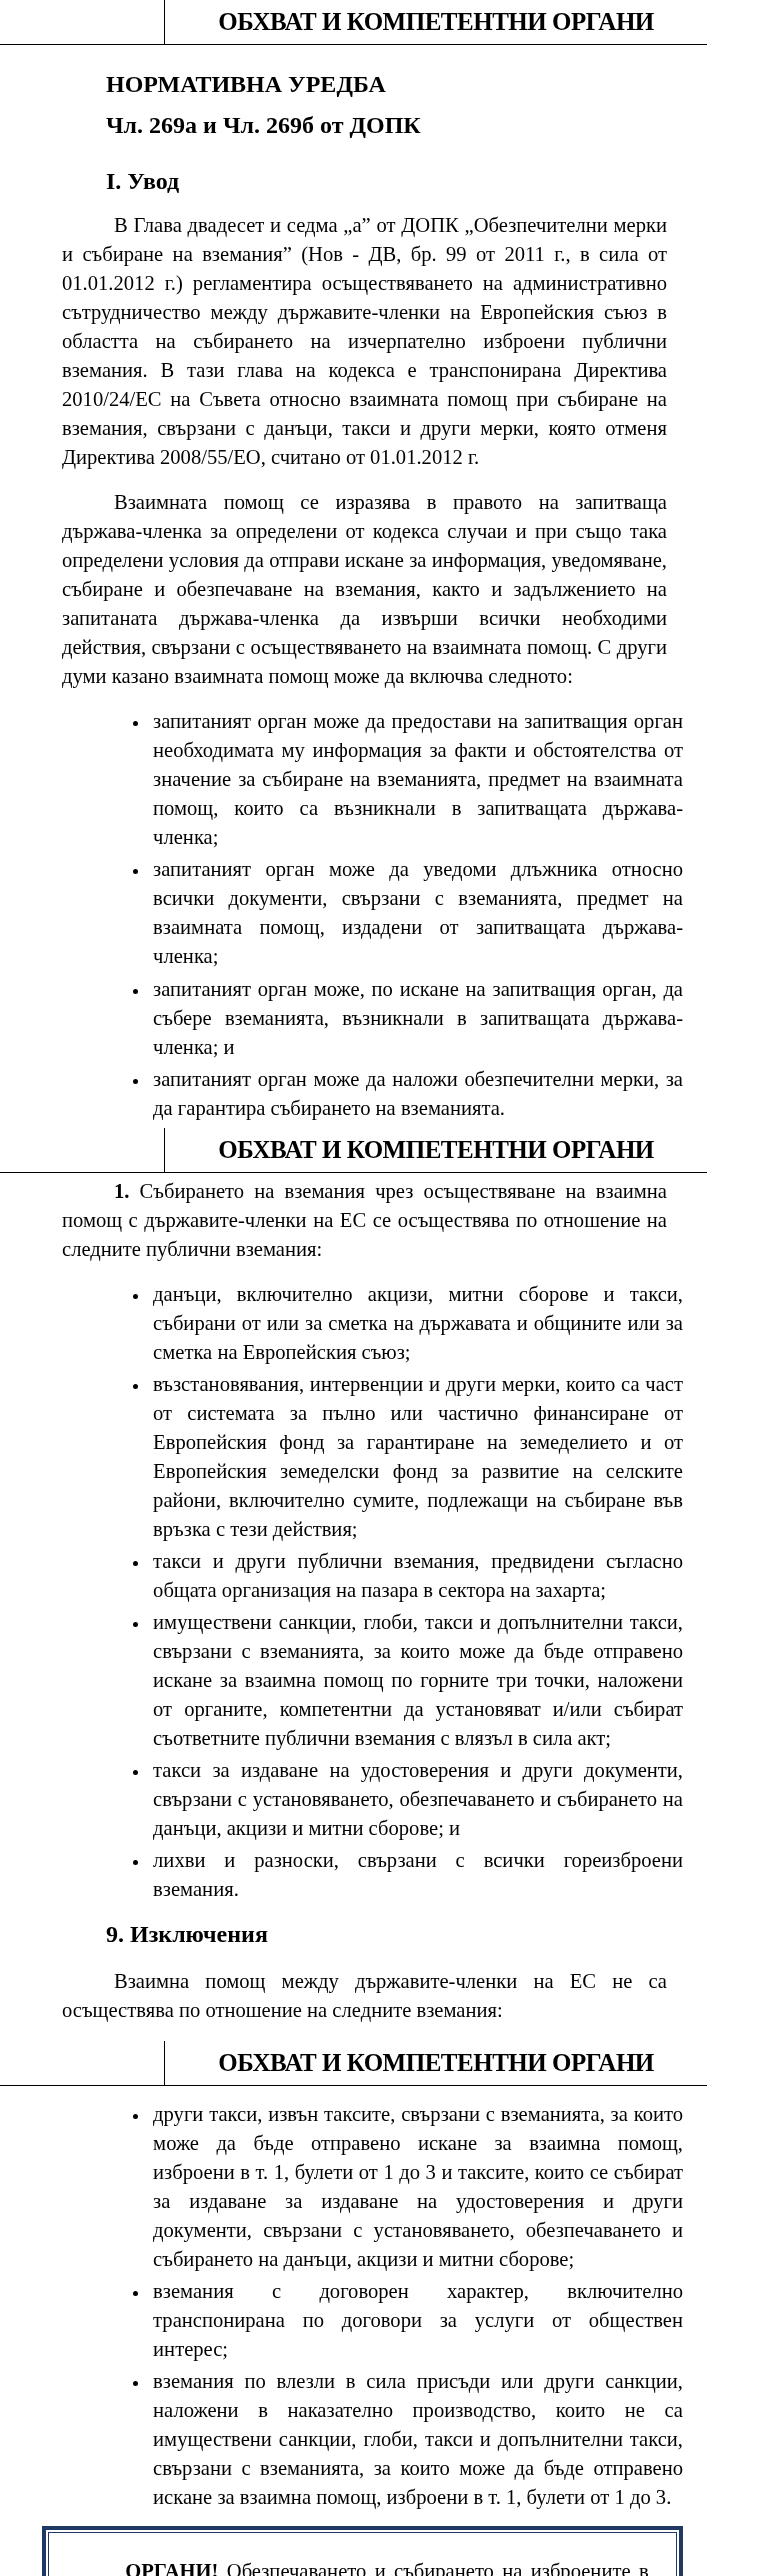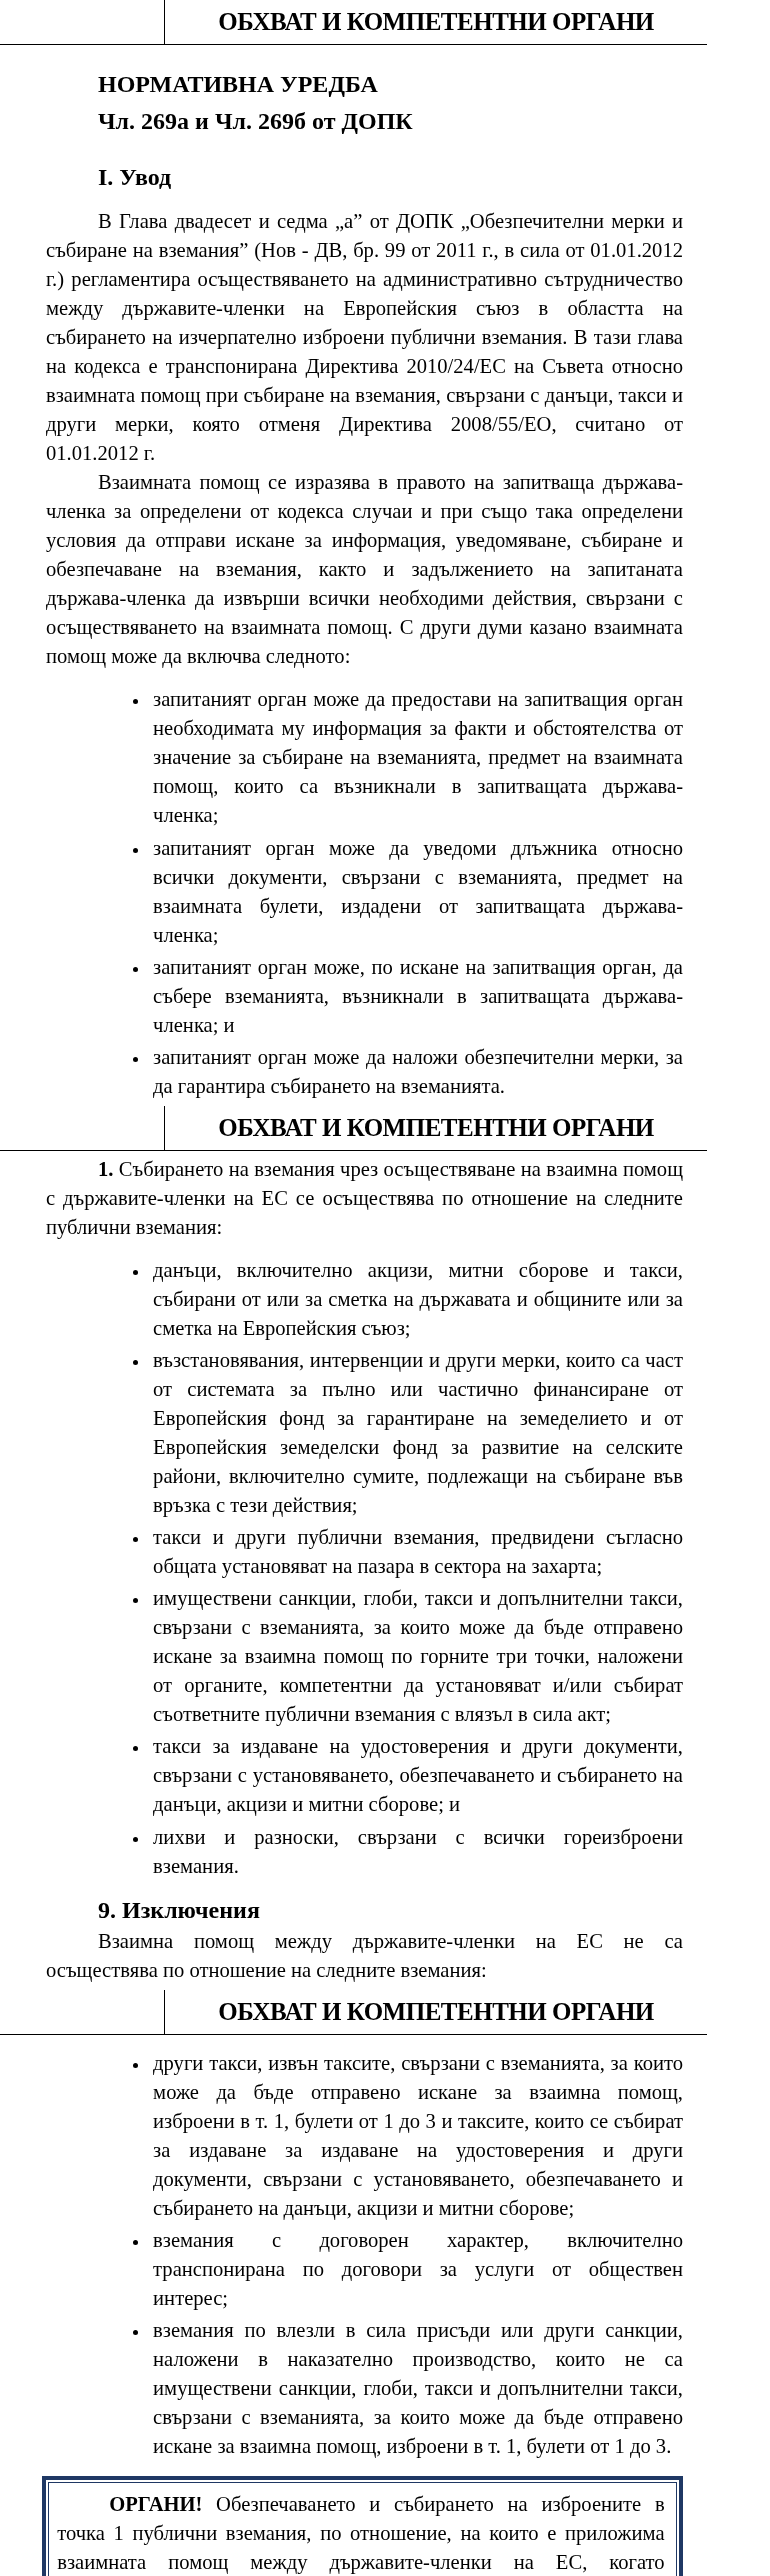--- a/index.html
+++ b/index.html
@@ -36,26 +36,26 @@
     white-space:nowrap;
   }
 
   
   .content{
     padding:0 24px 0 46px;
     font-size:20.6px;
     line-height:29px;
     text-align:justify;
   }
-  .para{margin:0;text-indent:52px;}
+  .para{margin:16px;text-indent:52px;}
   .h-big{
     font-size:24px;
     line-height:33px;
     font-weight:bold;
-    margin:0;
+    margin:8px;
     text-indent:52px;
     text-align:justify;
   }
 
   
   .mt-xs{margin-top:4.1px;}
   .mt-s{margin-top:13.4px;}
   .mt-m{margin-top:23px;}
   .mt-l{margin-top:31px;}
   .mt-xl{margin-top:52px;}
@@ -97,41 +97,41 @@
   <section class="content">
     <h2 class="h-big mt-m">НОРМАТИВНА УРЕДБА</h2>
     <h2 class="h-big mt-xs">Чл. 269а и Чл. 269б от ДОПК</h2>
     <h2 class="h-big mt-m">I. Увод</h2>
 
     <p class="para mt-s">В Глава двадесет и седма „а” от ДОПК „Обезпечителни мерки и събиране на вземания” (Нов - ДВ, бр. 99 от 2011 г., в сила от 01.01.2012 г.) регламентира осъществяването на административно сътрудничество между държавите-членки на Европейския съюз в областта на събирането на изчерпателно изброени публични вземания. В тази глава на кодекса е транспонирана Директива 2010/24/ЕС на Съвета относно взаимната помощ при събиране на вземания, свързани с данъци, такси и други мерки, която отменя Директива 2008/55/ЕО, считано от 01.01.2012 г.</p>
     <p class="para">Взаимната помощ се изразява в правото на запитваща държава-членка за определени от кодекса случаи и при също така определени условия да отправи искане за информация, уведомяване, събиране и обезпечаване на вземания, както и задължението на запитаната държава-членка да извърши всички необходими действия, свързани с осъществяването на взаимната помощ. С други думи казано взаимната помощ може да включва следното:</p>
 
     <ul class="blist">
       <li>запитаният орган може да предостави на запитващия орган необходимата му информация за факти и обстоятелства от значение за събиране на вземанията, предмет на взаимната помощ, които са възникнали в запитващата държава-членка;</li>
-      <li>запитаният орган може да уведоми длъжника относно всички документи, свързани с вземанията, предмет на взаимната булети, издадени от запитващата държава-членка;</li>
+      <li>запитаният орган може да уведоми длъжника относно всички документи, свързани с вземанията, предмет на взаимната помощ, издадени от запитващата държава-членка;</li>
       <li>запитаният орган може, по искане на запитващия орган, да събере вземанията, възникнали в запитващата държава-членка; и</li>
       <li>запитаният орган може да наложи обезпечителни мерки, за да гарантира събирането на вземанията.</li>
     </ul>
   </section>
 
   <header class="page-head mid">
     <div class="head-left"></div>
     <div class="head-right">
       <span class="head-title">ОБХВАТ И КОМПЕТЕНТНИ ОРГАНИ</span>
     </div>
   </header>
 
   <section class="content">
 
     <p class="para mt-xs"><span class="bold">1.</span><span> Събирането на вземания чрез осъществяване на взаимна помощ с държавите-членки на ЕС се осъществява по отношение на следните публични вземания:</span></p>
 
     <ul class="blist">
       <li>данъци, включително акцизи, митни сборове и такси, събирани от или за сметка на държавата и общините или за сметка на Европейския съюз;</li>
       <li>възстановявания, интервенции и други мерки, които са част от системата за пълно или частично финансиране от Европейския фонд за гарантиране на земеделието и от Европейския земеделски фонд за развитие на селските райони, включително сумите, подлежащи на събиране във връзка с тези действия;</li>
-      <li>такси и други публични вземания, предвидени съгласно общата установяват на пазара в сектора на захарта;</li>
+      <li>такси и други публични вземания, предвидени съгласно общата организация на пазара в сектора на захарта;</li>
       <li>имуществени санкции, глоби, такси и допълнителни такси, свързани с вземанията, за които може да бъде отправено искане за взаимна помощ по горните три точки, наложени от органите, компетентни да установяват и/или събират съответните публични вземания с влязъл в сила акт;</li>
       <li>такси за издаване на удостоверения и други документи, свързани с установяването, обезпечаването и събирането на данъци, акцизи и митни сборове; и</li>
       <li>лихви и разноски, свързани с всички гореизброени вземания.</li>
     </ul>
 
     <h2 class="h-big mt-s">9. Изключения</h2>
     <p class="para">Взаимна помощ между държавите-членки на ЕС не са осъществява по отношение на следните вземания:</p>
 
   </section>
 

